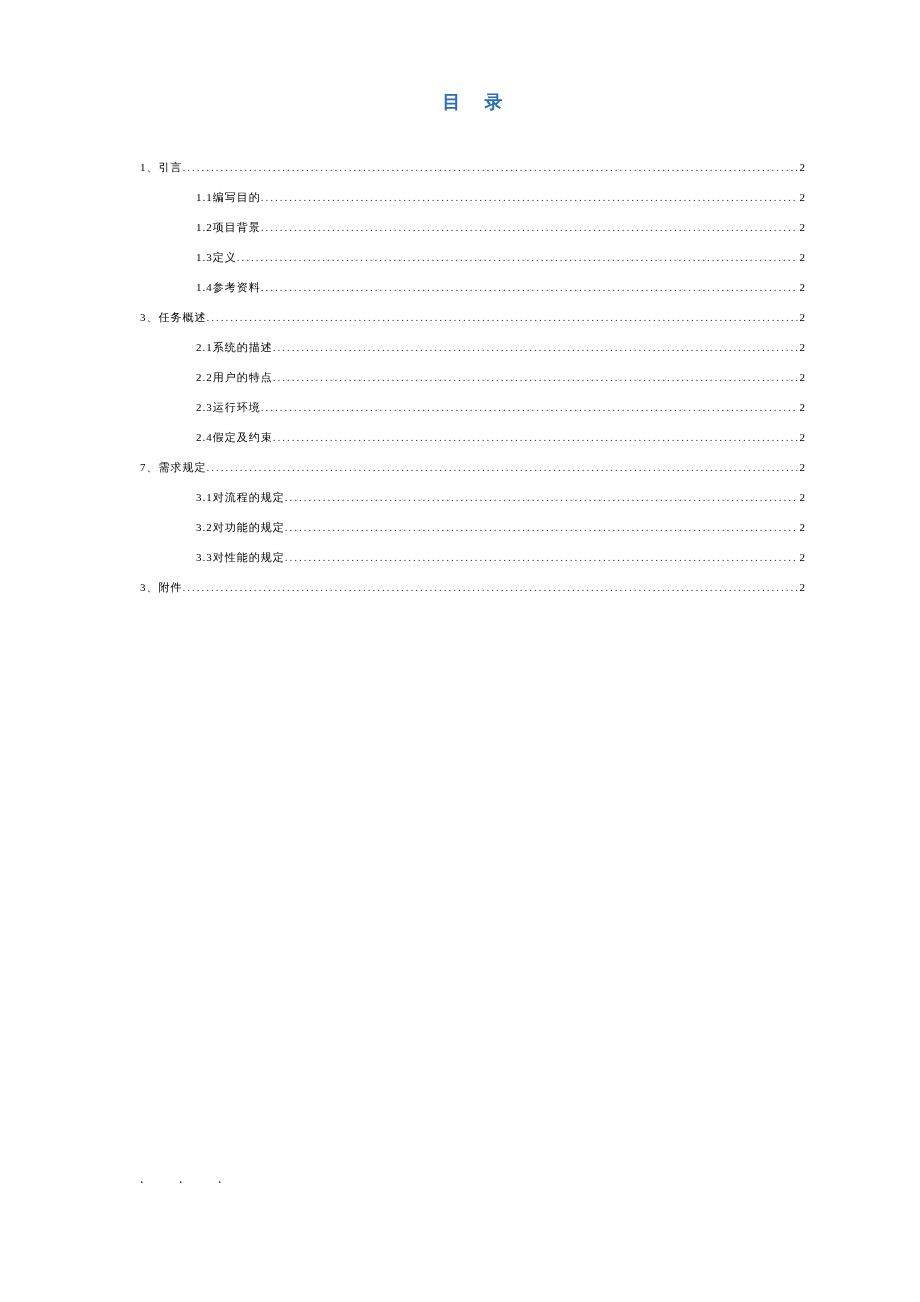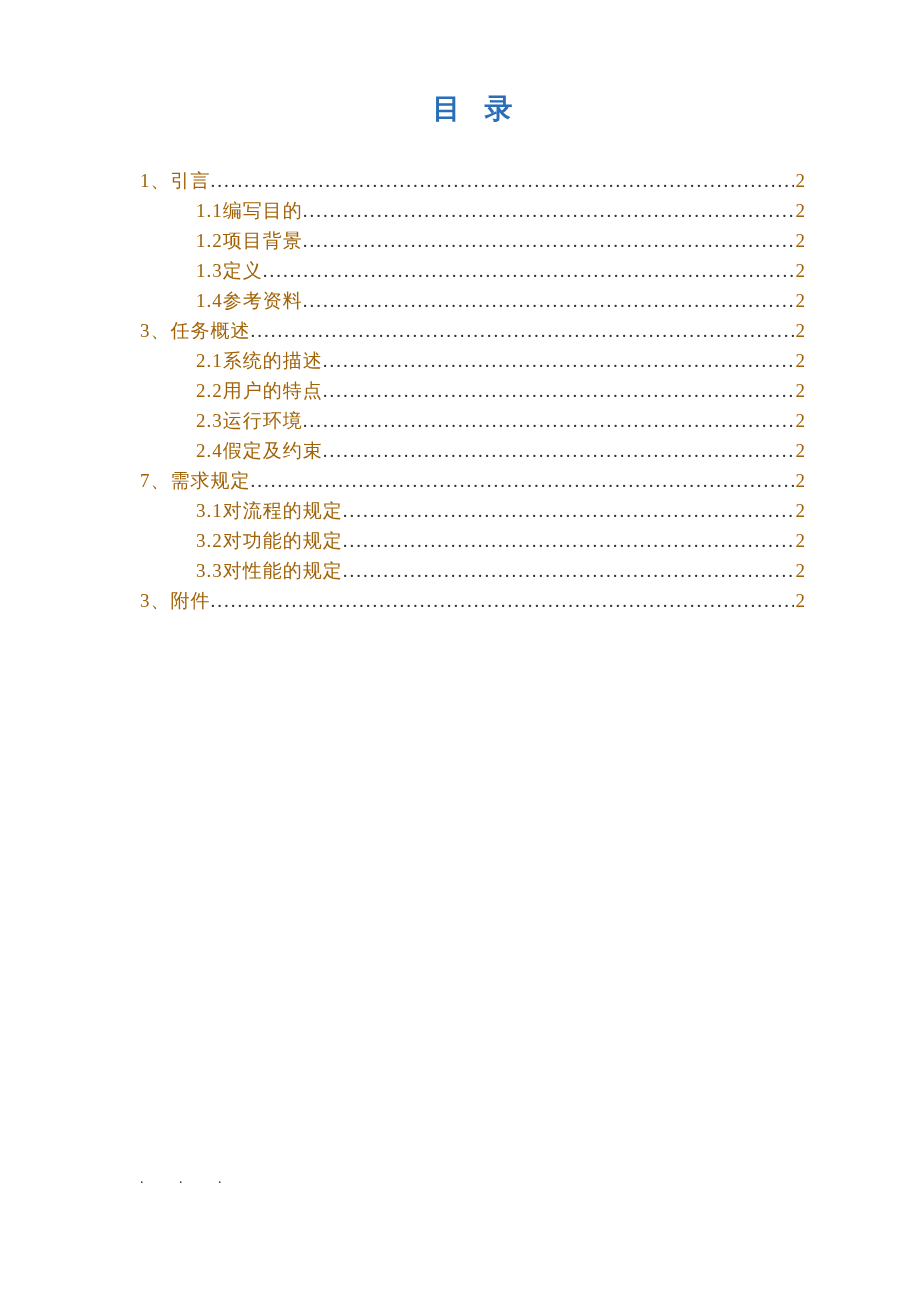--- a/index.html
+++ b/index.html
@@ -13,29 +13,29 @@
       height: 1302px;
       font-family: "SimSun", "宋体", serif;
       position: relative;
     }
     .page {
       padding: 90px 115px 0 140px;
     }
     .title {
       text-align: center;
       color: #2a6eb8;
-      font-size: 28px;
+      font-size: 18px;
       font-weight: bold;
       letter-spacing: 24px;
       margin-bottom: 38px;
       padding-left: 24px;
     }
     .toc {
-      font-size: 19px;
-      color: #a16207;
+      font-size: 11px;
+      color: #000000;
     }
     .toc-entry {
       display: flex;
       align-items: baseline;
       line-height: 30px;
       white-space: nowrap;
     }
     .toc-entry.level-0 {
       padding-left: 0;
     }

